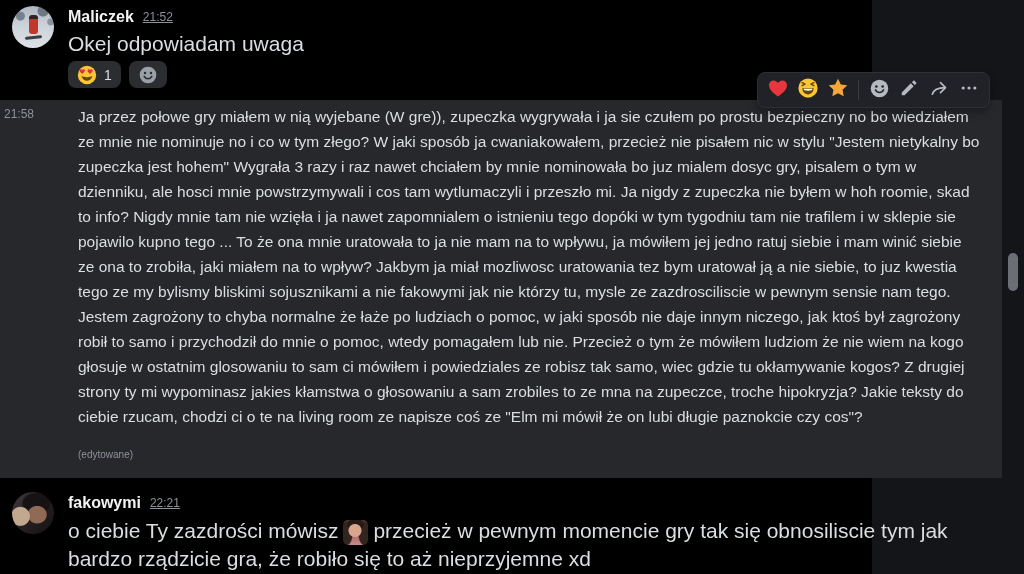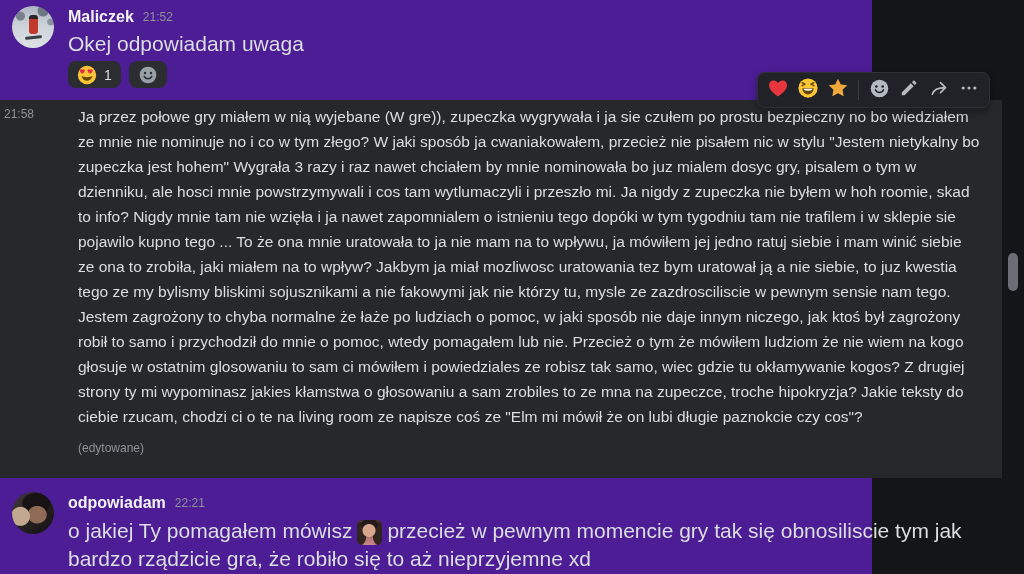--- a/index.html
+++ b/index.html
@@ -1,24 +1,24 @@
 <!DOCTYPE html>
 <html><head>
 <meta charset="utf-8">
 <style>
   * { margin:0; padding:0; box-sizing:border-box; }
   html,body { width:1024px; height:574px; overflow:hidden; }
   body { background:#141519; font-family:"Liberation Sans", sans-serif; }
-  .screen { position:relative; width:872px; height:574px; background:#4c1d95; }
+  .screen { position:relative; width:872px; height:574px; background:#000000; }
 
   
   .avatar { position:absolute; width:42px; height:42px; border-radius:50%; overflow:hidden; cursor:pointer; }
   .avatar i { position:absolute; display:block; }
   .username { font-weight:700; font-size:16px; color:#f2f3f5; cursor:pointer; }
-  .time { font-size:12px; color:#8e9299; margin-left:9px; }
+  .time { font-size:12px; color:#8e9299; margin-left:9px;text-decoration:underline; }
   .msg-text { font-size:21px; color:#dbdee1; line-height:25px; }
 
   
   .m1-avatar { left:12px; top:6px;
     background:
       radial-gradient(circle at 20% 24%, #77808c 0 4px, transparent 5px),
       radial-gradient(circle at 74% 12%, #6e7782 0 5px, transparent 6px),
       radial-gradient(circle at 92% 38%, #8b949e 0 3px, transparent 4px),
       linear-gradient(180deg,#aeb6c1 0%,#ccd2d9 45%,#dde2e6 100%); }
   .m1-avatar .fig { left:17px; top:9px; width:9px; height:19px; border-radius:3px;
@@ -29,21 +29,21 @@
   .reactions { position:absolute; left:68px; top:61px; display:flex; gap:8px; }
   .pill { display:flex; align-items:center; gap:7px; height:27px; padding:0 9px; background:#2b2d31; border-radius:8px; cursor:pointer; }
   .pill .count { font-size:14px; color:#dbdee1; }
   .pill svg { display:block; }
 
   
   .highlight { position:absolute; left:0; top:100px; width:1002px; height:378px; background:#26282c; }
   .h-time { position:absolute; left:4px; top:107px; width:44px; font-size:12px; color:#8e9299; text-align:left; }
   .h-body { position:absolute; left:78px; top:104px; width:904px; height:368px; overflow:hidden; }
   .h-text { font-size:15.5px; color:#dbdee1; line-height:25px; }
-  .edited { font-size:12px; color:#8e9299; margin-top:12px; }
+  .edited { font-size:10px; color:#8e9299; margin-top:20px; }
 
   
   .toolbar { position:absolute; left:757px; top:72px; height:36px; z-index:5;
     display:flex; align-items:center; padding:0 6px; gap:2px;
     background:#202227; border:1px solid #2e3036; border-radius:8px;
     box-shadow:0 4px 8px rgba(0,0,0,.35); }
   .tbtn { width:28px; height:28px; display:flex; align-items:center; justify-content:center; border-radius:4px; cursor:pointer; }
   .tb-divider { width:1px; height:20px; background:#3a3c42; margin:0 4px; }
 
   
@@ -172,18 +172,18 @@
             <circle cx="19" cy="12" r="1.9" fill="#b5bac1"></circle>
           </svg>
       </span>
     </div>
   </div>
 
   <div class="scroll-thumb"></div>
 
   <div class="avatar m3-avatar"></div>
   <div class="m3-head">
-    <span class="username">odpowiadam</span>
+    <span class="username">fakowymi</span>
     <span class="time">22:21</span>
   </div>
-  <div class="m3-text msg-text"><span>o jakiej Ty pomagałem mówisz</span><span class="custom-emoji"></span><span>przecież w pewnym momencie gry tak się obnosiliscie tym jak bardzo rządzicie gra, że robiło się to aż nieprzyjemne xd</span></div>
+  <div class="m3-text msg-text"><span>o ciebie Ty zazdrości mówisz</span><span class="custom-emoji"></span><span>przecież w pewnym momencie gry tak się obnosiliscie tym jak bardzo rządzicie gra, że robiło się to aż nieprzyjemne xd</span></div>
 
 </div>
 
 </body></html>

